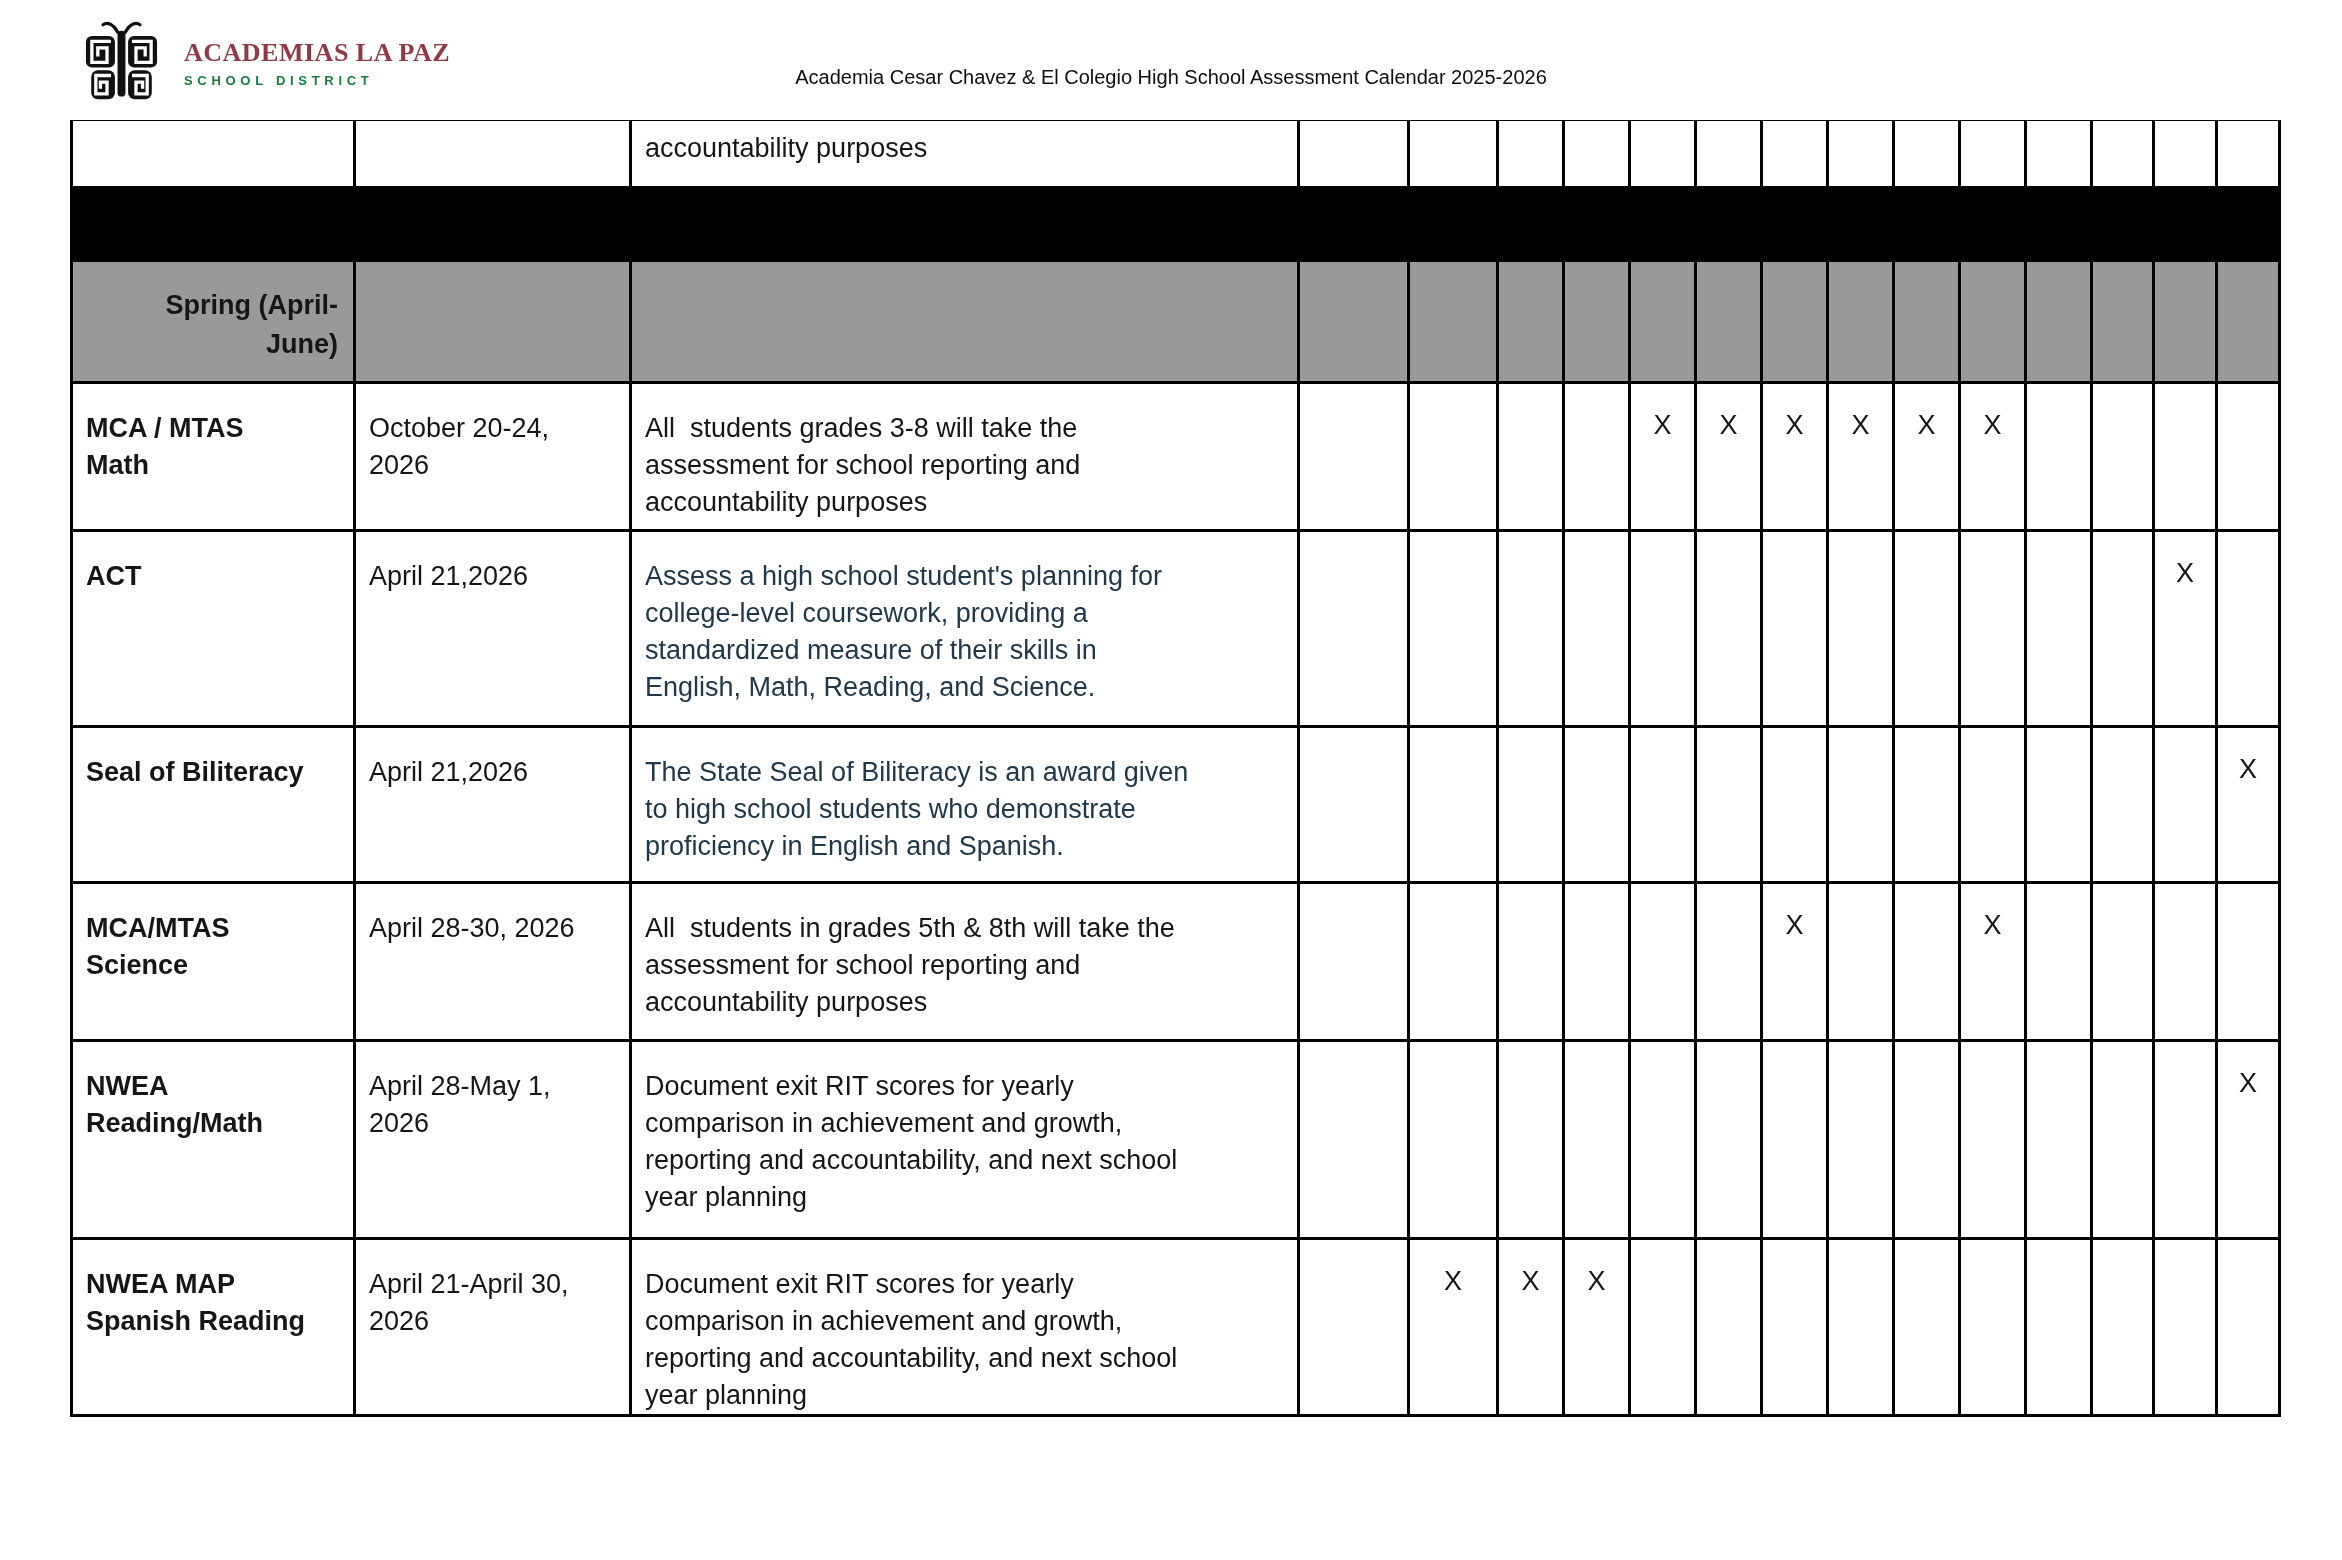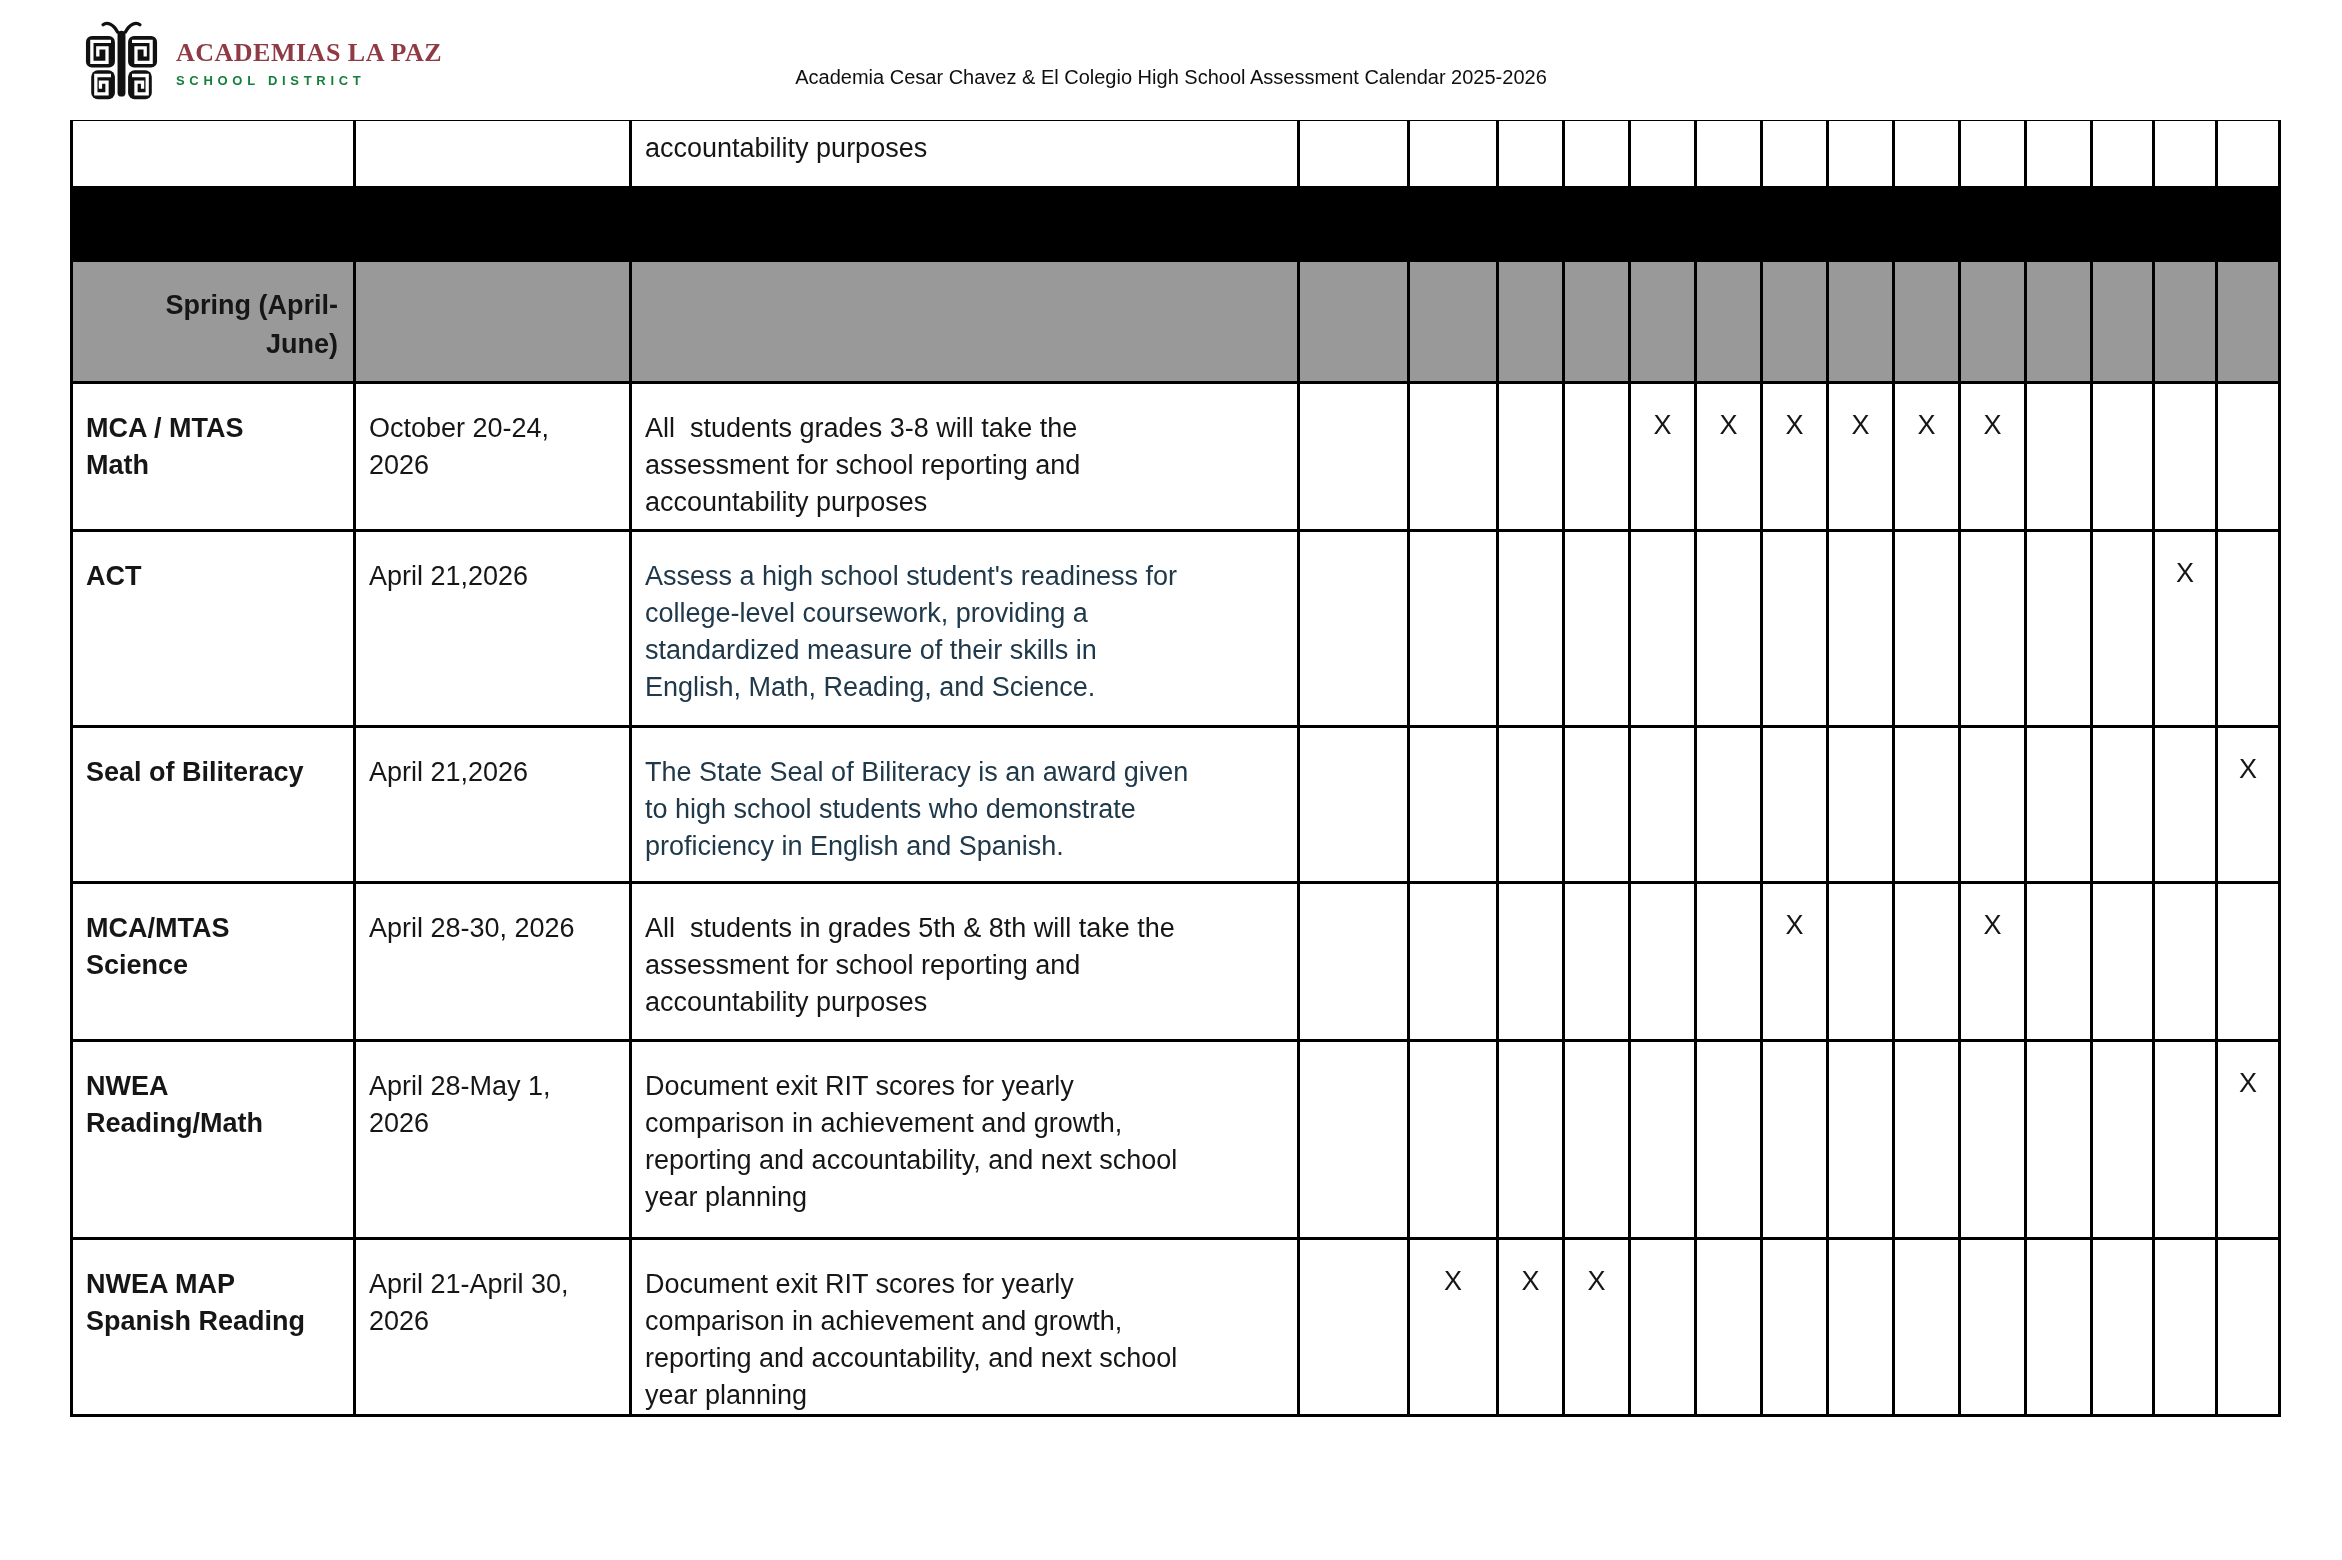--- a/index.html
+++ b/index.html
@@ -7,21 +7,21 @@
   body {
     width: 2342px; height: 1561px;
     background: #ffffff;
     font-family: "Liberation Sans", "DejaVu Sans", sans-serif;
     color: #161616;
     position: relative;
   }
 
   
   .header-area { position: absolute; top: 0; left: 0; width: 2342px; height: 120px; }
-  .logo { position: absolute; left: 82px; top: 19px; display: flex; align-items: center; gap: 15px; }
+  .logo { position: absolute; left: 82px; top: 19px; display: flex; align-items: center; gap: 23px; }
   .logo-mark { width: 79px; height: 88px; display: block; }
   .logo-text { display: flex; flex-direction: column; justify-content: center; }
   .logo-title {
     font-family: "Liberation Serif", "DejaVu Serif", serif;
     font-weight: bold; font-size: 26px; letter-spacing: 0.5px; line-height: 30px;
   }
   .logo-subtitle {
     font-size: 13px; font-weight: bold; letter-spacing: 4.7px; margin-top: 4.7px; line-height: 15px;
   }
   .page-title {
@@ -171,21 +171,21 @@
       <td class="g mark">X</td>
       <td class="g mark"></td>
       <td class="g mark"></td>
       <td class="g mark"></td>
       <td class="g mark"></td>
     </tr>
 
     <tr class="body-row" style="height:196px">
       <td class="c-assess">ACT</td>
       <td class="c-dates">April 21,2026</td>
-      <td class="c-purpose" style="color: rgb(32, 57, 74);">Assess a high school student's readiness for
+      <td class="c-purpose" style="color: rgb(32, 57, 74);">Assess a high school student's planning for
 college-level coursework, providing a
 standardized measure of their skills in
 English, Math, Reading, and Science.</td>
       <td class="g mark"></td>
       <td class="g mark"></td>
       <td class="g mark"></td>
       <td class="g mark"></td>
       <td class="g mark"></td>
       <td class="g mark"></td>
       <td class="g mark"></td>

